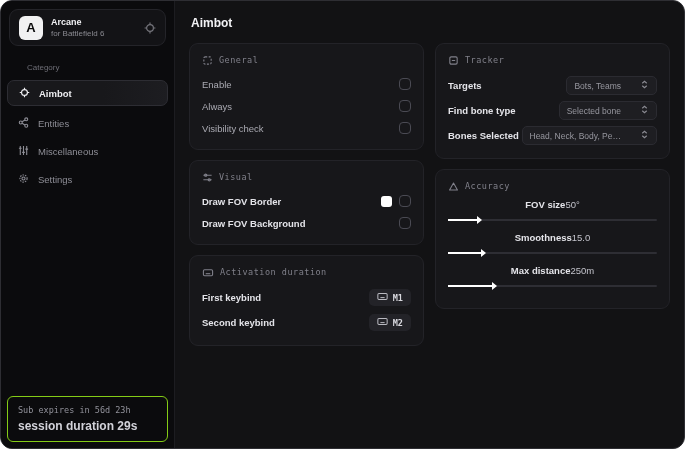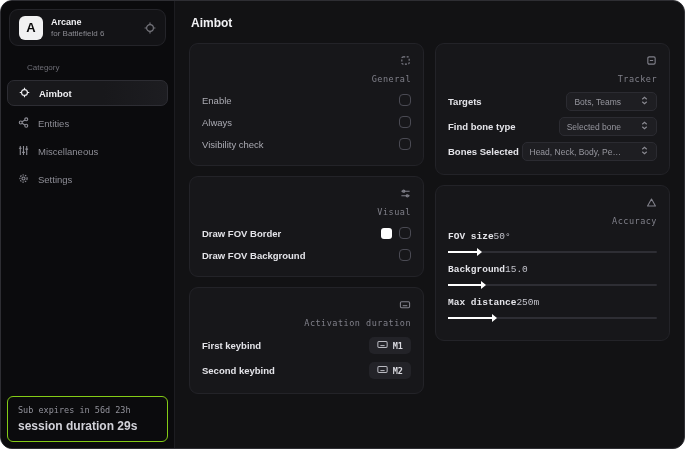--- a/index.html
+++ b/index.html
@@ -64,23 +64,23 @@
   
   .main { flex:1; padding:12px 14px; overflow:hidden; }
   .main-title { font-size:12px; font-weight:700; color:#f2f2f5; margin:3px 0 13px 2px; }
   .columns { display:flex; gap:11px; align-items:flex-start; }
   .col { flex:1; display:flex; flex-direction:column; gap:10px; min-width:0; }
   .card {
     background:#17171a; border:1px solid #232328; border-radius:9px;
     padding:9px 12px 10px;
   }
   .card-header {
-    display:flex; align-items:flex-end; gap:6px;
+    display:flex; align-items:flex-start; gap:6px;
     color:#80808a; font-family:"DejaVu Sans Mono", monospace;
-    font-size:8.5px; letter-spacing:0.5px; margin:2px 0 5px;flex-direction:column;
+    font-size:8.5px; letter-spacing:0.5px; margin:2px 0 5px;
   }
   .row { display:flex; align-items:center; justify-content:space-between; min-height:22px; }
   .row.tall { min-height:25px; }
   .row-label { font-size:9.5px; font-weight:600; color:#e4e4e9; white-space:nowrap; }
   .row-label.muted { color:#aaaab2; font-weight:500; }
   .row-right { display:flex; align-items:center; }
   .checkbox {
     width:12px; height:12px;
     border:1.5px solid #4a4a53; border-radius:4px;
     background:transparent; cursor:pointer; flex-shrink:0;
@@ -97,21 +97,21 @@
   .key-chip {
     display:flex; align-items:center; gap:5px;
     background:#232328; border-radius:5px; padding:3px 8px;
     font-size:8.5px; color:#d8d8de;
     font-family:"DejaVu Sans Mono", monospace; font-weight:700;
     cursor:pointer;
   }
   .key-chip svg { color:#b9b9c0; }
   
   .acc-row { margin-top:4px; }
-  .acc-top { display:flex; align-items:center; justify-content:flex-start;font-family:Liberation Mono, monospace; }
+  .acc-top { display:flex; align-items:center; justify-content:center; }
   .acc-value { font-size:9.5px; color:#c3c3cb; }
   .slider { position:relative; height:2px; background:#2e2e34; border-radius:2px; margin:9px 0 11px; cursor:pointer; }
   .slider-fill { position:absolute; left:0; top:0; height:2px; background:#ffffff; }
   .slider-fill::after {
     content:''; position:absolute; right:-5px; top:-3.5px;
     width:0; height:0;
     border-left:5px solid #ffffff;
     border-top:4.5px solid transparent;
     border-bottom:4.5px solid transparent;
   }
@@ -354,21 +354,21 @@
               <span class="row-label">FOV size</span>
               <span class="acc-value">50°</span>
             </div>
             <div class="slider">
               <div class="slider-fill" style="width: 14%;"></div>
             </div>
           </div>
 
           <div class="acc-row">
             <div class="acc-top">
-              <span class="row-label">Background</span>
+              <span class="row-label">Smoothness</span>
               <span class="acc-value">15.0</span>
             </div>
             <div class="slider">
               <div class="slider-fill" style="width: 16%;"></div>
             </div>
           </div>
 
           <div class="acc-row">
             <div class="acc-top">
               <span class="row-label">Max distance</span>

